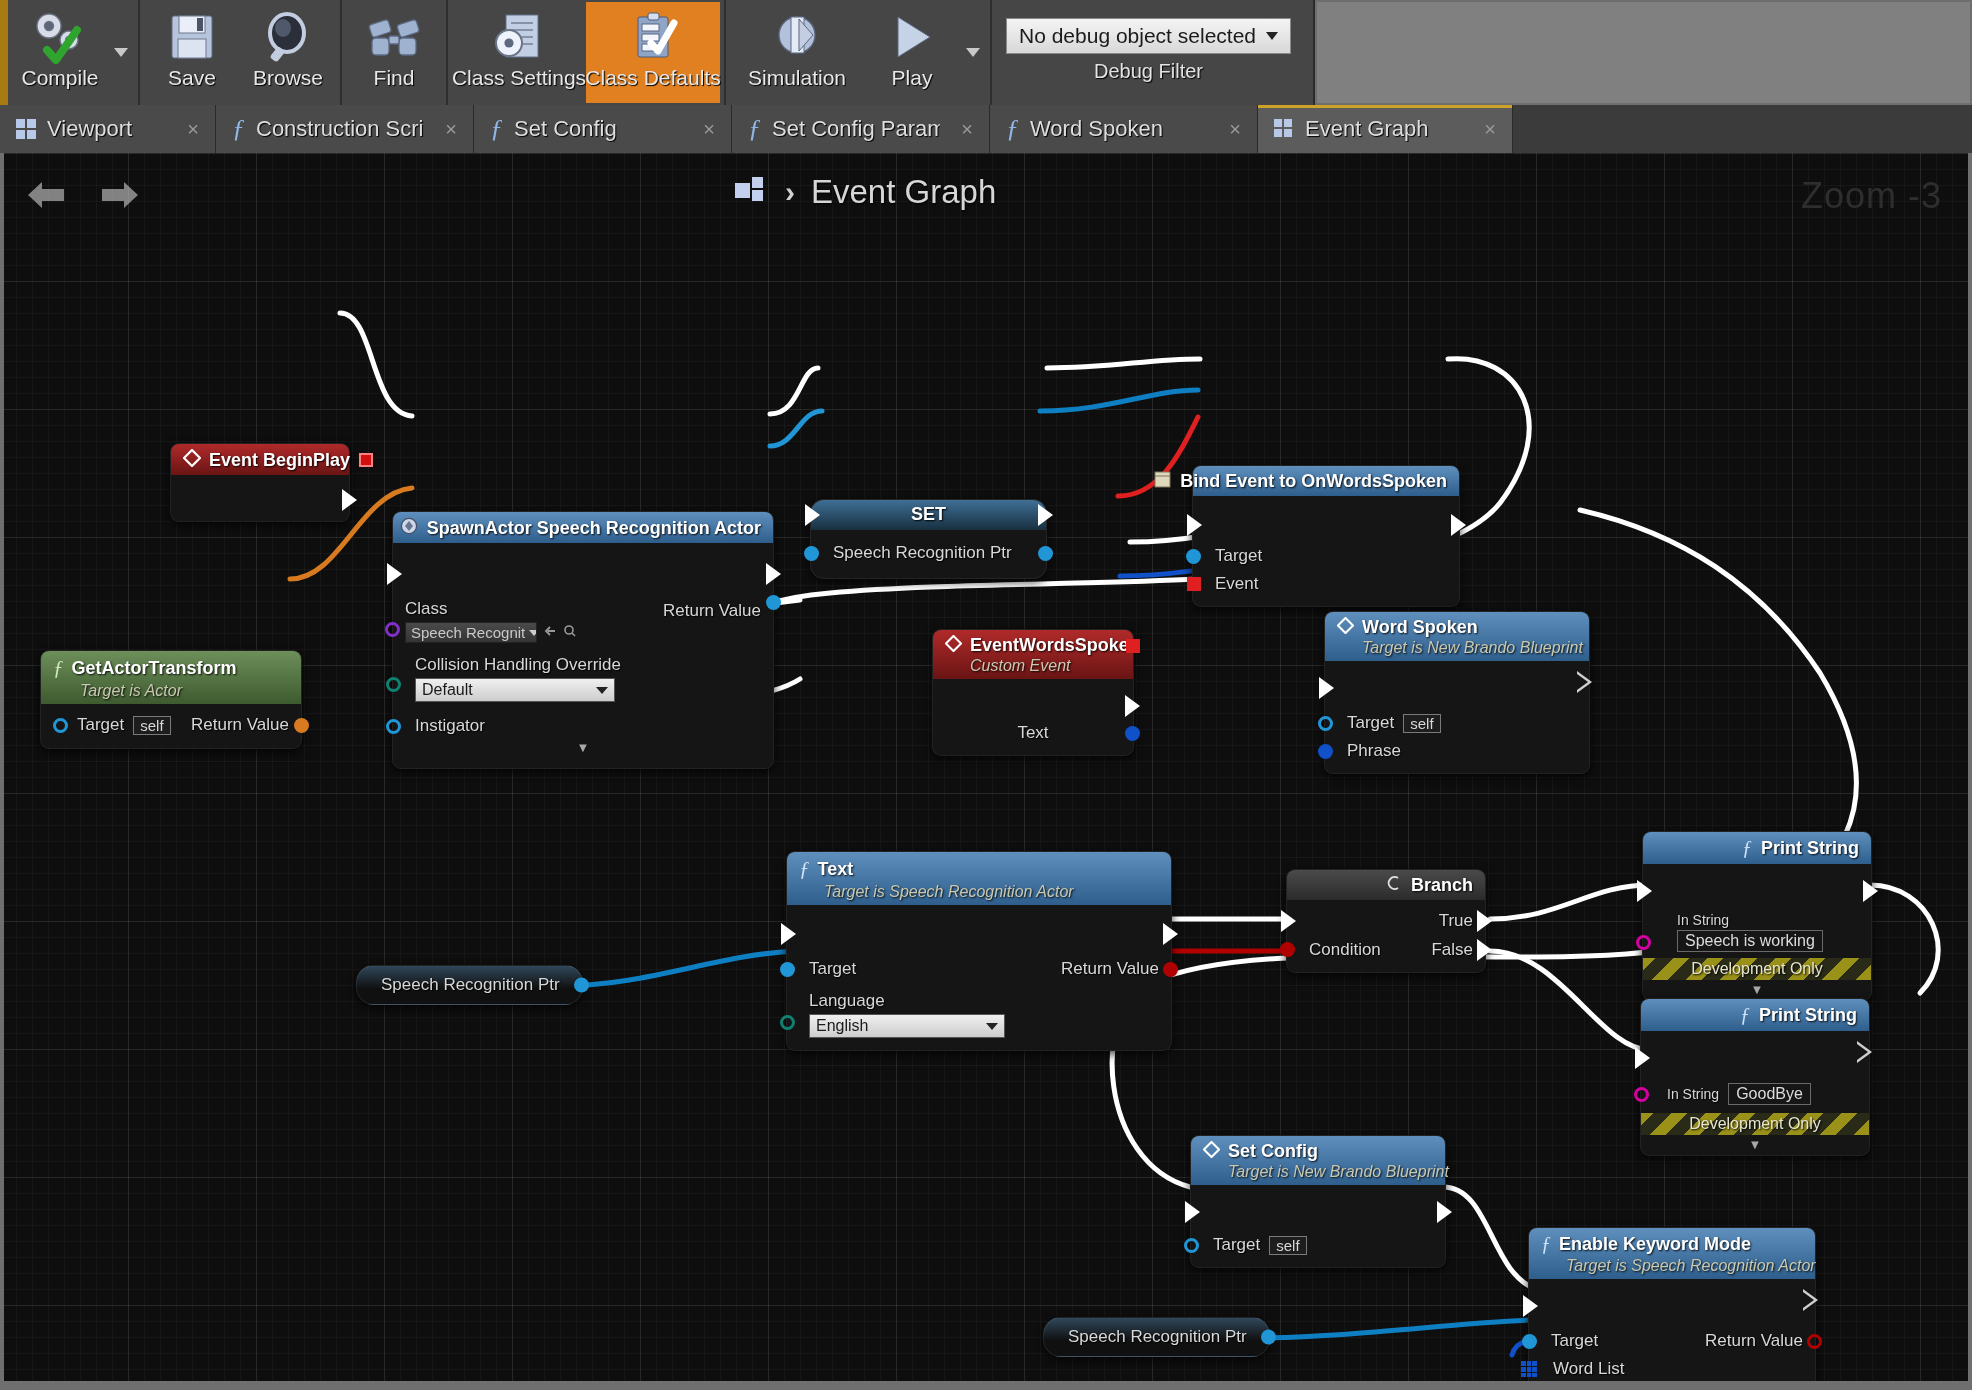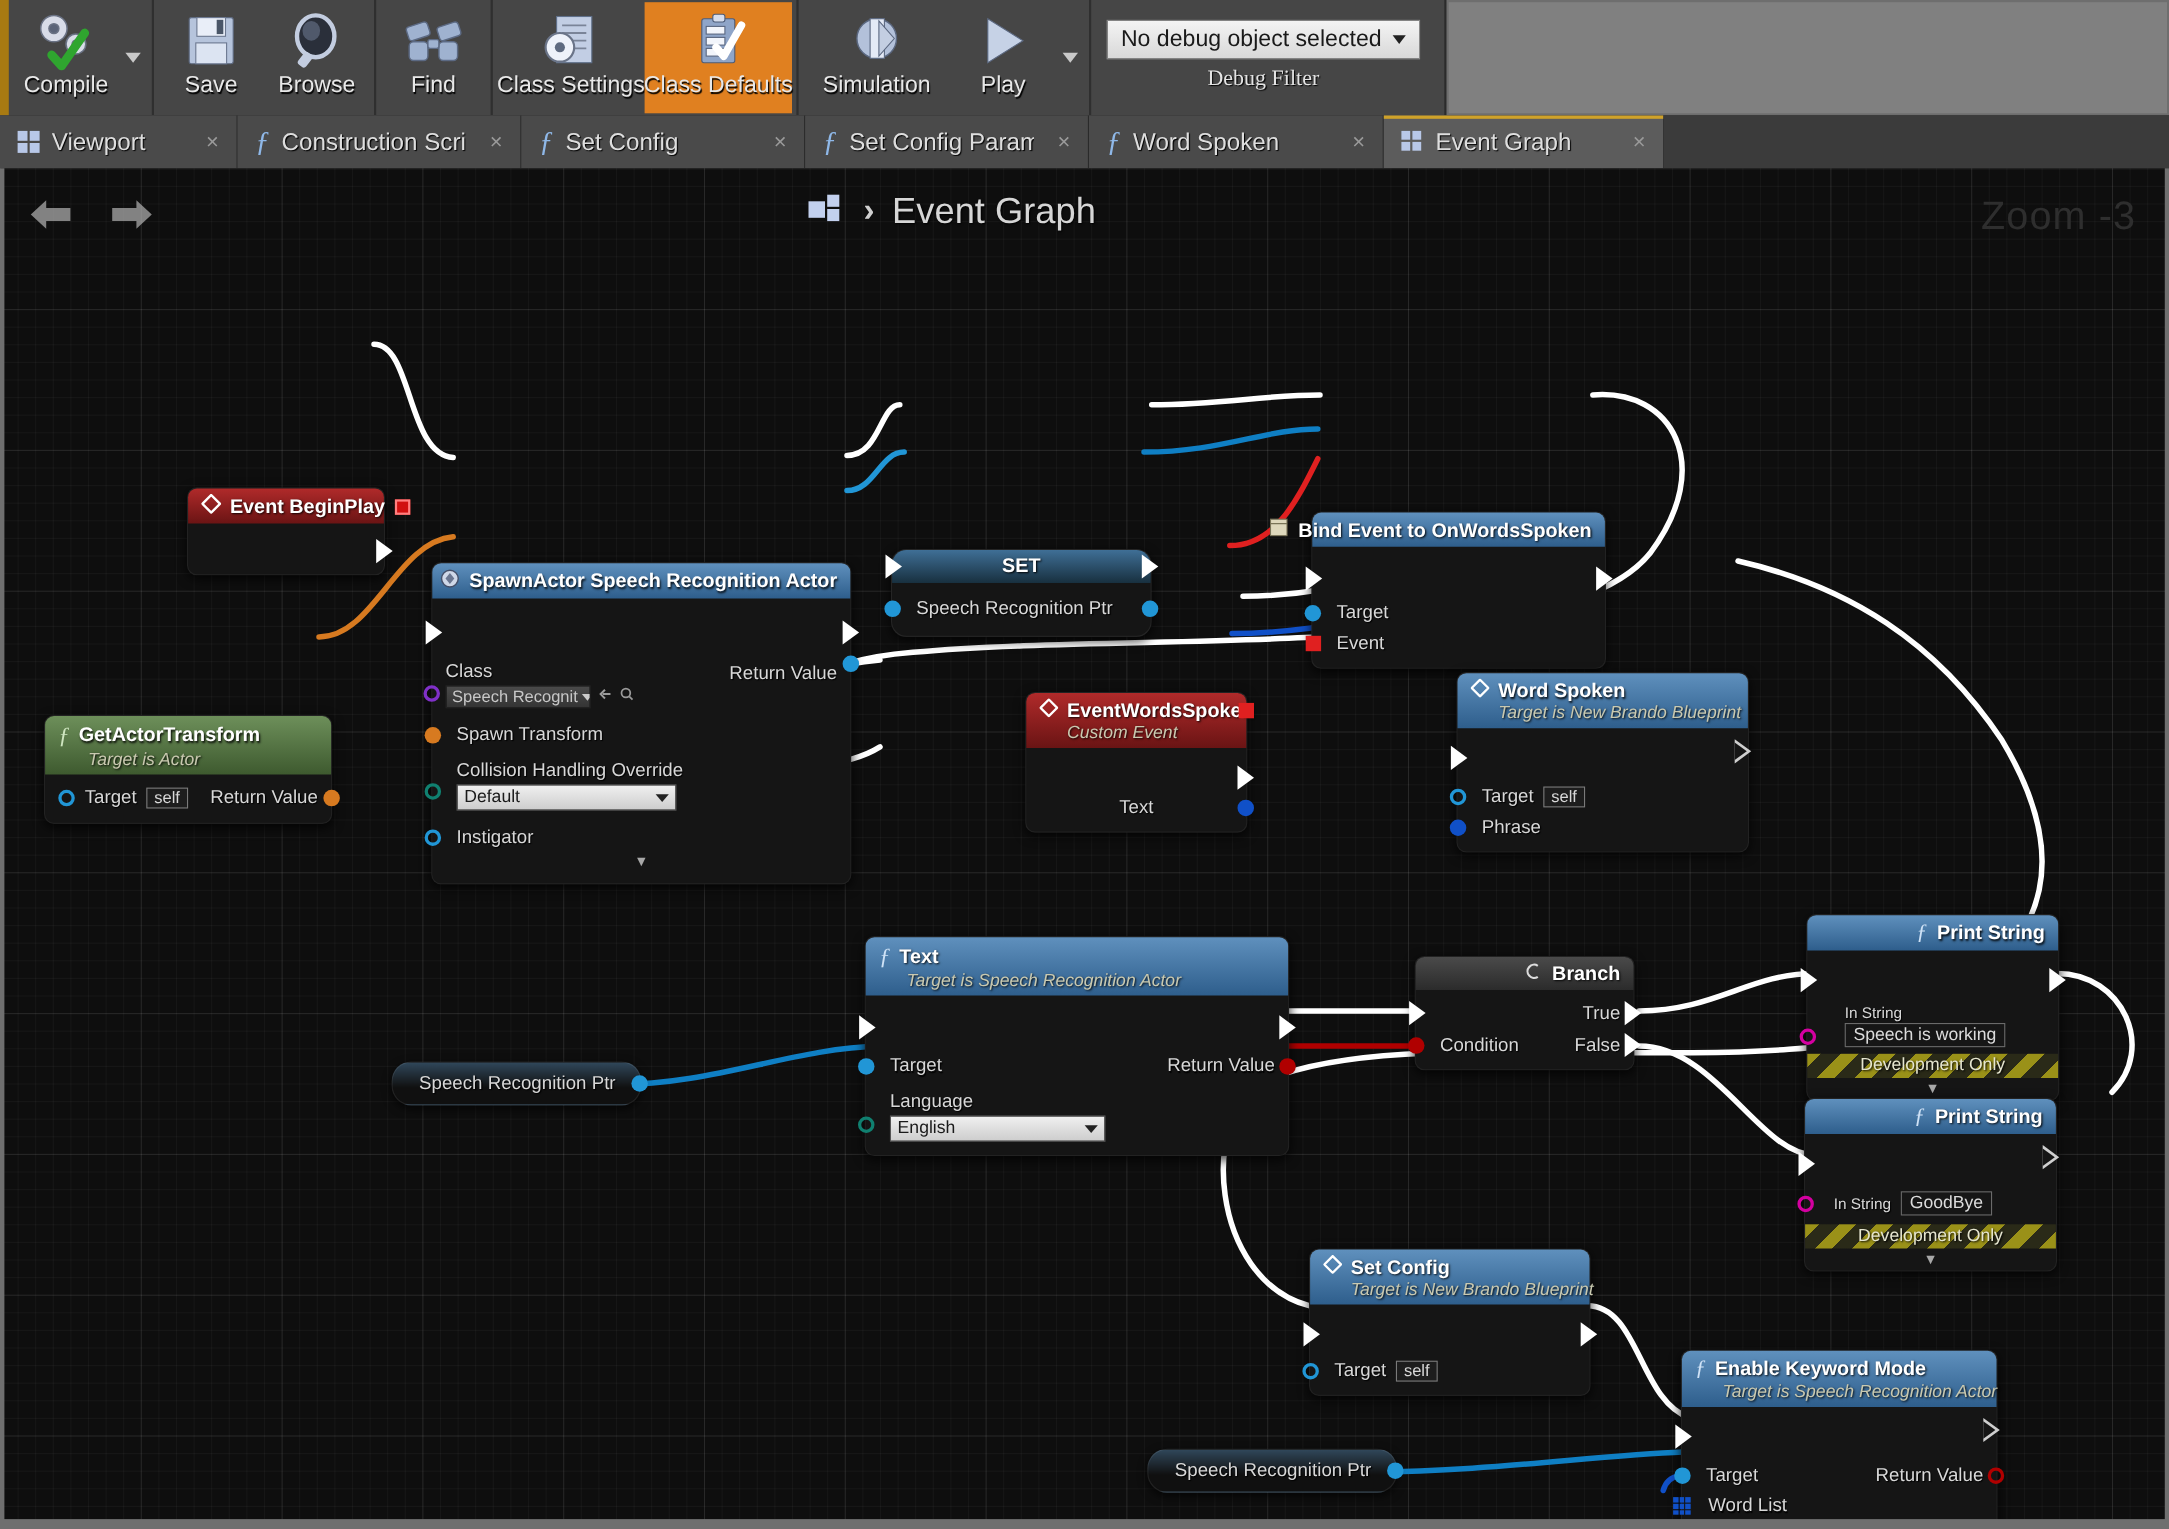--- a/index.html
+++ b/index.html
@@ -61,21 +61,21 @@
     display: flex; align-items: center; gap: 10px;
     white-space: nowrap;
     cursor: pointer;
   }
   .debug-combo .caret {
     width: 0; height: 0;
     border-left: 6px solid transparent;
     border-right: 6px solid transparent;
     border-top: 8px solid #222;
   }
-  .debug-cap { color: #e3e3e3; font-size: 20px; text-shadow: 1px 1px 1px #000; font-family: Liberation Serif, serif; }
+  .debug-cap { color: #e3e3e3; font-size: 20px; text-shadow: 1px 1px 1px #000; }
   .tb-filler { flex: 1; }
 
   .toolbar-right-bg {
     position: absolute; left: 1315px; top: 0;
     width: 657px; height: 105px; background: #6e6e6e;
   }
   .toolbar-right-inner {
     position:absolute; left:1317px; top:2px;
     width:653px; height:101px; background:#808080;
   }
@@ -640,24 +640,20 @@
                 </svg>
             </span>
           </div>
         </div>
         <div style="display:flex;align-items:center;gap:9px; margin-top:2px;">
           <span class="pin-lbl">Return Value</span>
           <span class="pin-dot" style="background:#2196d6; position:absolute; right:-8px; top:6px;"></span>
         </div>
       </div>
 
-      <div class="node-row" style="padding-top:12px">
-        <span class="pin-dot" style="background:#d77a20; position:absolute; left:-7px;"></span>
-        <span class="pin-lbl" style="margin-left:10px">Spawn Transform</span>
-      </div>
 
       <div class="node-row" style="flex-direction:column; align-items:flex-start; gap:3px; padding-top:10px;">
         <span class="pin-lbl" style="margin-left:10px">Collision Handling Override</span>
         <div style="display:flex; align-items:center; width:100%;">
           <span class="pin-ring" style="border-color:#108070; position:absolute; left:-7px; bottom:12px;"></span>
           <span class="combo" style="margin-left:10px; width:200px;">
             <span>Default</span>
             <span class="caret"></span>
           </span>
         </div>

